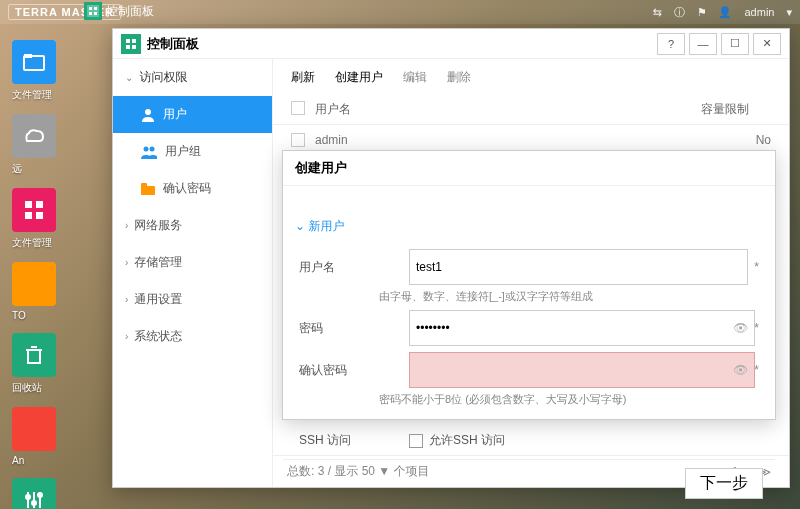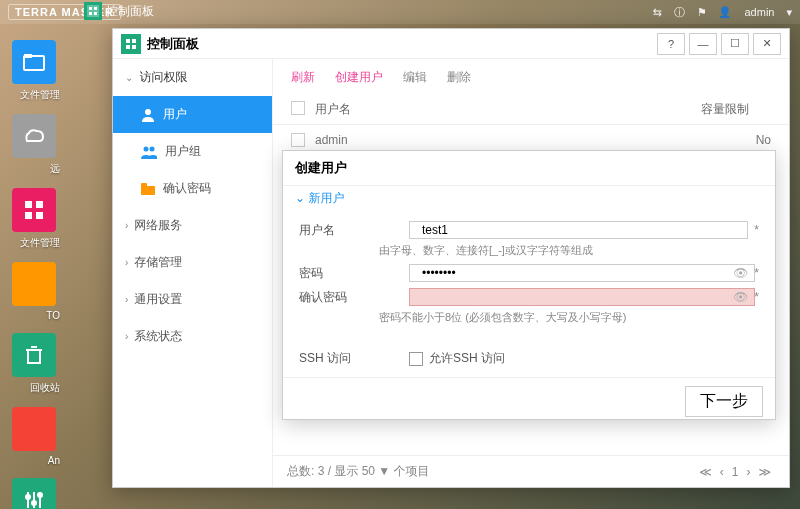--- a/index.html
+++ b/index.html
@@ -14,21 +14,21 @@
 .sysbar-icons span, .sysbar-icons svg { opacity: 0.9; }
 
 
 .taskbar { position: absolute; top: 2px; left: 84px; display: flex; align-items: center; gap: 4px; }
 .task-icon { width: 18px; height: 18px; background: #1fa97a; display: flex; align-items: center; justify-content: center; }
 .task-label { color: #fff; font-size: 12px; }
 
 
 .desktop { position: absolute; top: 40px; left: 12px; width: 100px; }
 .d-icon { width: 44px; height: 44px; border-radius: 4px; display: flex; align-items: center; justify-content: center; margin-bottom: 4px; }
-.d-item { display:inline-block; width:48px; margin:0 2px 12px 0; text-align:right; vertical-align:top; }
+.d-item { display:inline-block; width:48px; margin:0 2px 12px 0; text-align:left; vertical-align:top; }
 .d-label { color:#fff; font-size:10px; text-shadow:0 1px 2px rgba(0,0,0,0.5); }
 
 
 .window { position: absolute; top: 28px; left: 112px; width: 678px; height: 460px; background: #fff; border: 1px solid #ccc; box-shadow: 0 4px 20px rgba(0,0,0,0.3); display:flex; flex-direction:column; }
 .titlebar { height: 30px; display: flex; align-items: center; padding: 0 8px; border-bottom: 1px solid #eee; }
 .titlebar .icon { width: 20px; height: 20px; background:#1fa97a; display:flex; align-items:center; justify-content:center; margin-right:6px; }
 .titlebar .title { font-size: 13px; font-weight: bold; }
 .win-controls { margin-left:auto; display:flex; }
 .win-btn { width: 28px; height: 22px; border:1px solid #ccc; margin-left:4px; display:flex; align-items:center; justify-content:center; font-size:11px; color:#555; cursor:pointer; }
 
@@ -39,41 +39,41 @@
 .side-group { padding: 10px 12px; cursor:pointer; display:flex; align-items:center; gap:6px; }
 .side-group.expanded { color:#333; }
 .chev { font-size:10px; color:#888; }
 .side-item { padding: 10px 12px 10px 28px; display:flex; align-items:center; gap:8px; cursor:pointer;text-align:right; }
 .side-item.active { background:#2196f3; color:#fff; }
 .side-item.active svg { fill:#fff; }
 
 
 .content { flex:1; display:flex; flex-direction:column; position:relative; }
 .toolbar { height: 36px; display:flex; align-items:center; gap:20px; padding:0 18px; font-size:12px; color:#888; }
-.toolbar .active { color:#ec4899; cursor:pointer; }
+.toolbar .active { color:#000000; cursor:pointer; }
 .table-head { display:flex; padding:6px 18px; font-size:12px; color:#666; border-bottom:1px solid #eee; }
 .col-check { width:24px; }
 .col-name { flex:1; }
 .col-quota { width:70px; text-align:left; }
 .row { display:flex; padding:8px 18px; font-size:12px; color:#777; align-items:center; }
 .row .chk { width:14px; height:14px; border:1px solid #ccc; margin-right:10px; }
 .row .val-quota { width:70px; text-align:right; }
 
 .footer { height: 32px; border-top:1px solid #eee; display:flex; align-items:center; padding:0 14px; font-size:12px; color:#888; }
 .footer .spacer { flex:1; }
 .footer .pager span { margin:0 4px; }
 
 
 .dialog { position:absolute; top:150px; left:282px; width:494px; height:270px; background:#fff; border:1px solid #ccc; box-shadow:0 4px 20px rgba(0,0,0,0.2); display:flex; flex-direction:column; }
 .dlg-title { padding:8px 12px; font-size:13px; font-weight:bold; border-bottom:1px solid #eee; }
-.dlg-section { padding:4px 12px; font-size:12px; color:#2196f3; cursor:pointer; }
+.dlg-section { padding:4px 12px; font-size:12px; color:#2196f3; cursor:pointer;margin-top:28px; }
 .dlg-body { flex:1; padding:4px 16px; font-size:12px; color:#555; }
 .form-row { display:flex; align-items:center; margin:6px 0; }
 .form-label { width:110px; }
-.form-input { flex:1; height:18px; border:1px solid #ccc; padding:0 12px; font-size:12px; }
+.form-input { flex:1; height:36px; border:1px solid #ccc; padding:0 6px; font-size:12px; }
 .form-input.error { background:#f6d4d4; border-color:#e0a0a0; }
 .req { margin-left:6px; color:#888; }
 .hint { margin-left:80px; font-size:11px; color:#888; margin-top:-2px; margin-bottom:4px; }
 .eye { margin-left:-22px; color:#aaa; font-size:12px; }
 .chkbox { width:14px; height:14px; border:1px solid #999; margin-right:6px; }
 .dlg-footer { padding:8px 12px; display:flex; justify-content:flex-end; border-top:1px solid #eee; }
 .btn { border:1px solid #ccc; padding:4px 14px; font-size:16px; background:#fff; cursor:pointer; }
 
 svg { display:block; }
 </style>

